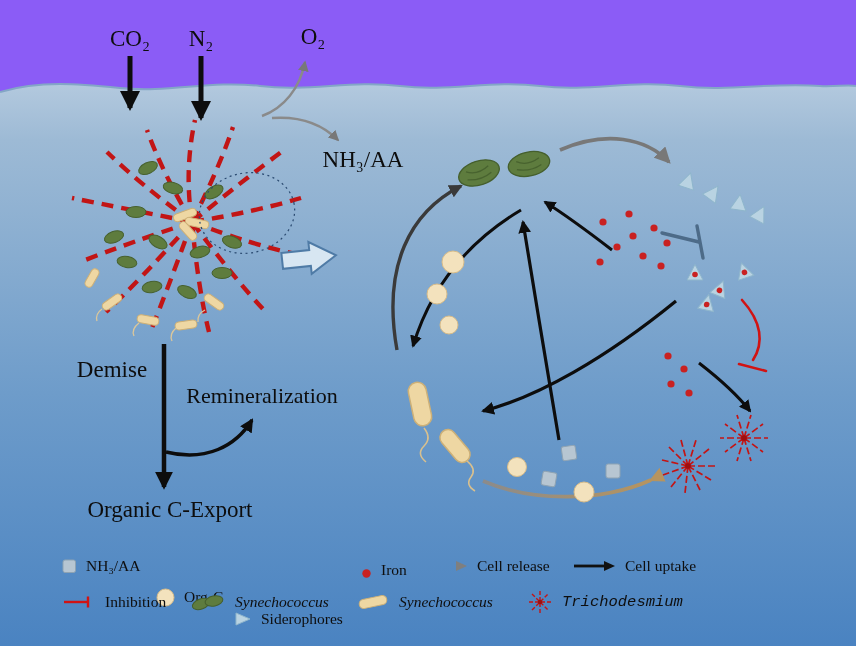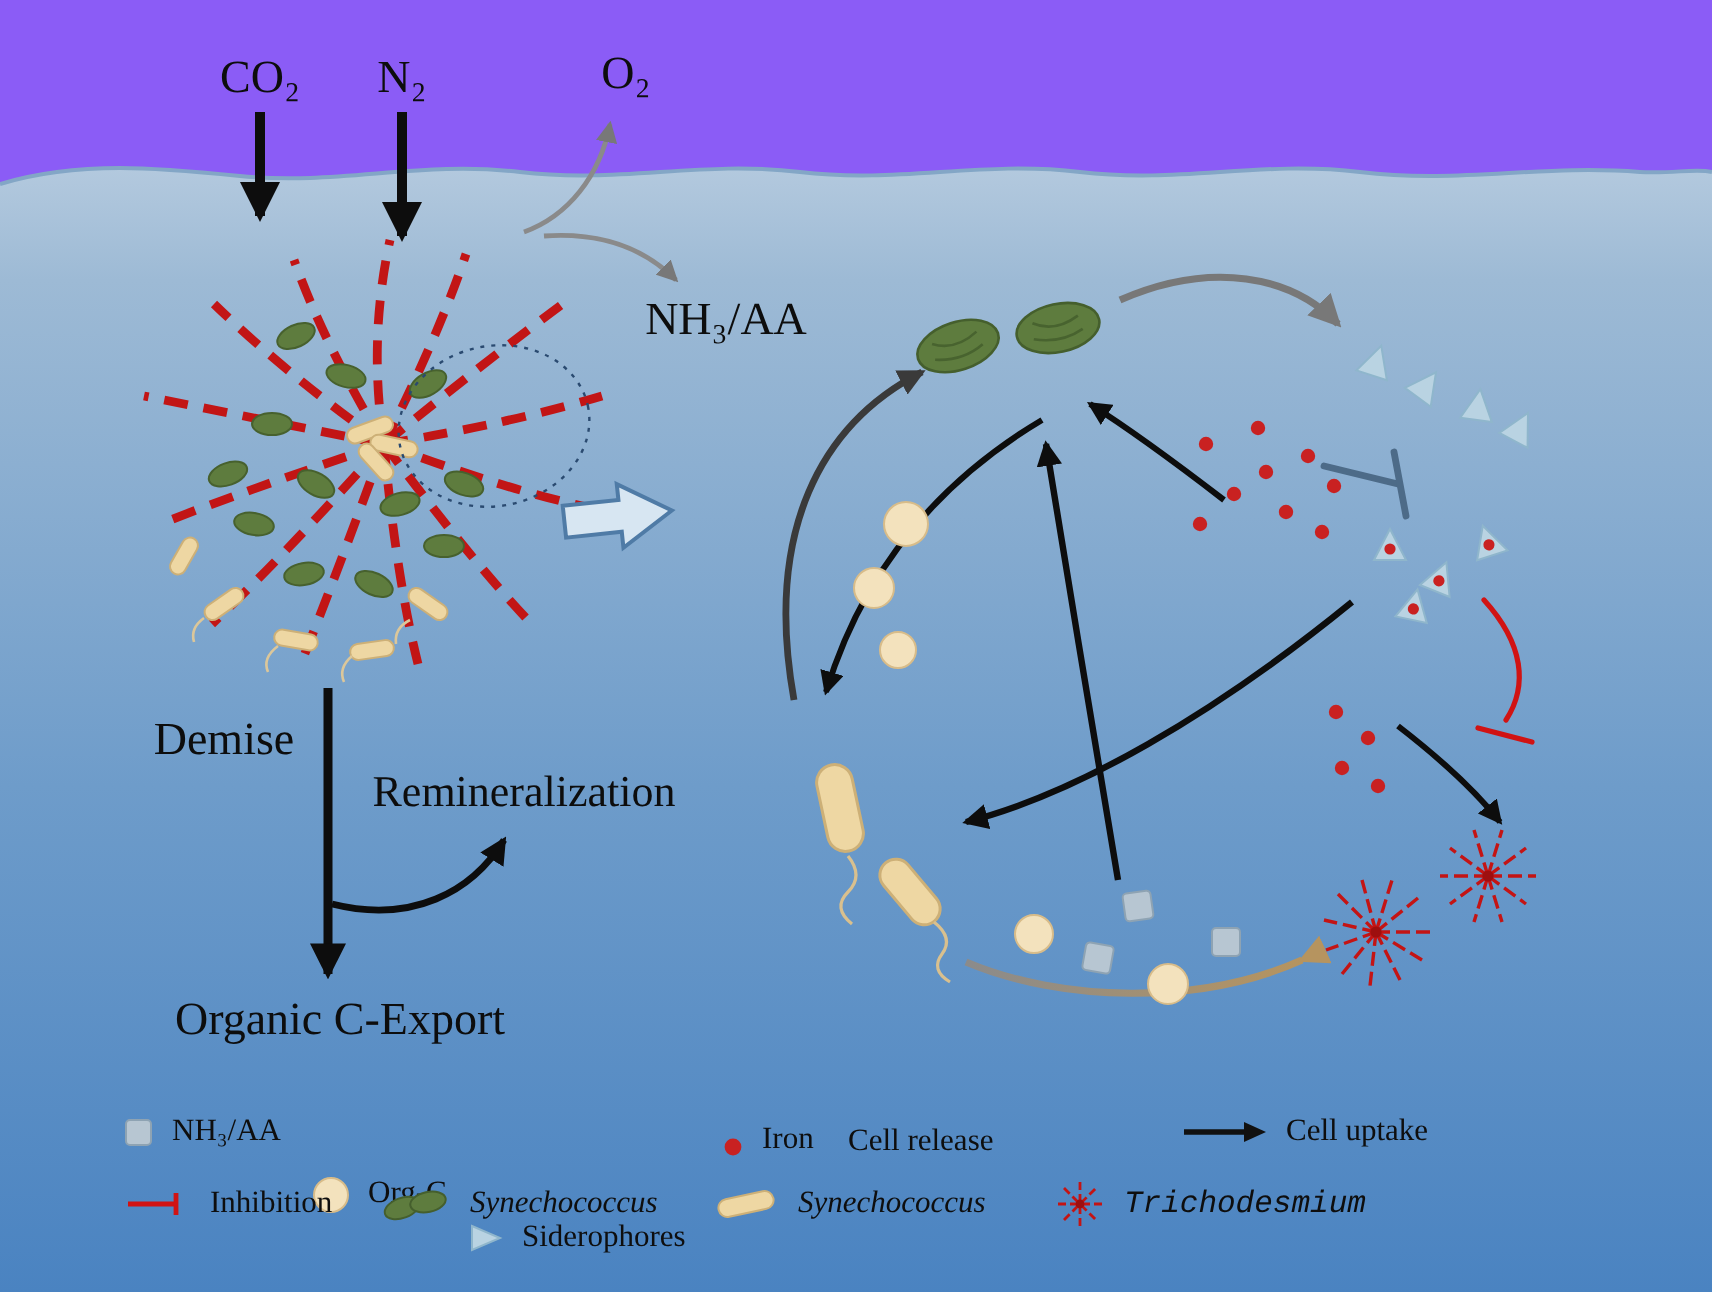--- a/index.html
+++ b/index.html
@@ -308,34 +308,34 @@
           <polygon points="2,2 16,8 2,14" fill="#b9d3e2" stroke="#8fb6cc"></polygon>
         </svg>
     <span class="lbl">Siderophores</span>
   </div>
   <div class="legend-item" style="left:361px;top:553px;align-items:flex-end;">
     <svg width="11" height="11">
           <circle cx="5.5" cy="5.5" r="4.2" fill="#c92121"></circle>
         </svg>
     <span class="lbl">Iron</span>
   </div>
-  <div class="legend-item" style="left:424px;top:553px;flex-direction:column;">
+  <div class="legend-item" style="left:424px;top:553px;">
     <svg width="44" height="12">
       <defs>
             <linearGradient id="lgr" x1="0" y1="0" x2="1" y2="0">
               <stop offset="0%" stop-color="#b59a6e"></stop>
               <stop offset="100%" stop-color="#7f7f7f"></stop>
             </linearGradient>
           </defs>
       <line x1="2" y1="6" x2="32" y2="6" stroke="url(#lgr)" stroke-width="2.6"></line>
           <polygon points="32,1 43,6 32,11" fill="#7f7f7f"></polygon>
     </svg>
     <span class="lbl">Cell release</span>
   </div>
-  <div class="legend-item" style="left:590px;top:553px;">
+  <div class="legend-item" style="left:572px;top:553px;">
     <svg width="44" height="12">
       <line x1="2" y1="6" x2="32" y2="6" stroke="#111" stroke-width="2.8"></line>
           <polygon points="32,1 43,6 32,11" fill="#111"></polygon>
     </svg>
     <span class="lbl">Cell uptake</span>
   </div>
 
   <div class="legend-item" style="left:62px;top:589px;">
     <svg width="34" height="14">
       <line x1="2" y1="7" x2="26" y2="7" stroke="#d11313" stroke-width="2.4"></line>

